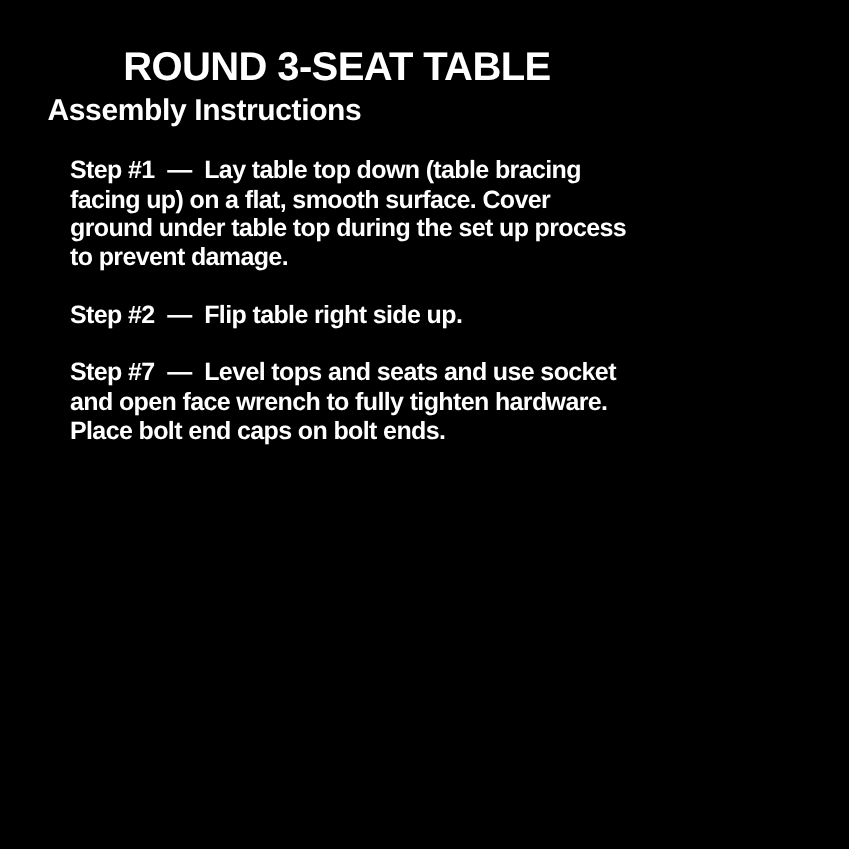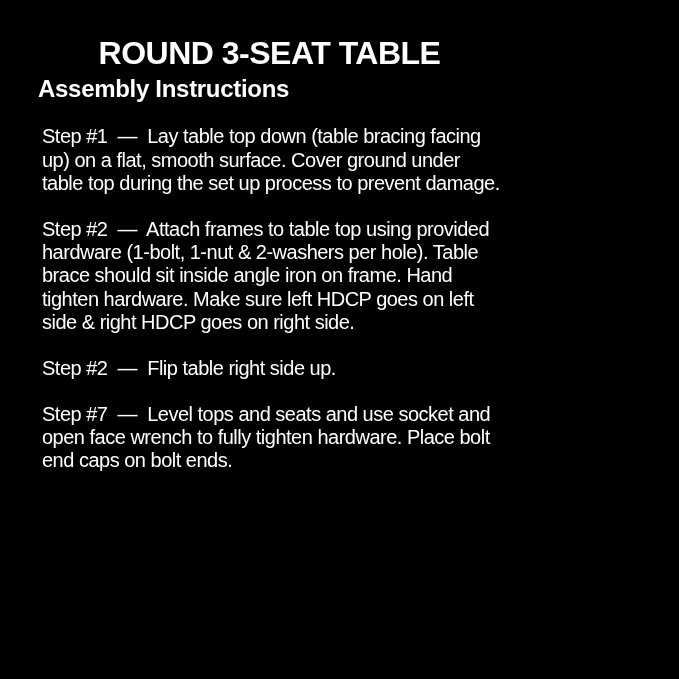--- a/index.html
+++ b/index.html
@@ -33,34 +33,33 @@
     margin: 2px 0 0 0;
     font-size: 24px;
     font-weight: 800;
     letter-spacing: -0.3px;
     line-height: 1.25;
   }
   .steps {
     margin-top: 21px;
   }
   .step {
-    margin: 0 0 23px 4px;
+    margin: 0 0 23px 18px;
     font-size: 20px;
-    font-weight: 400;
+    font-weight: 700;
     letter-spacing: -0.5px;
     line-height: 1.16;
     white-space: pre-wrap;
     text-align: left;
   }
 </style>
 </head>
 <body style="background: rgb(0, 0, 0);">
 
 <div class="page" style="color: rgb(255, 255, 255);">
   <h1 class="title">ROUND 3-SEAT TABLE</h1>
   <h2 class="subtitle">Assembly Instructions</h2>
   <div class="steps">
     <p class="step">Step #1  —  Lay table top down (table bracing facing up) on a flat, smooth surface. Cover ground under table top during the set up process to prevent damage.</p>
-    <p class="step">Step #2  —  Attach frames to table top using provided hardware (1-bolt, 1-nut &amp; 2-washers per hole). Table brace should sit inside angle iron on frame. Hand tighten hardware. Make sure left HDCP goes on left side &amp; right HDCP goes on right side.</p>
     <p class="step">Step #2  —  Flip table right side up.</p>
     <p class="step">Step #7  —  Level tops and seats and use socket and open face wrench to fully tighten hardware. Place bolt end caps on bolt ends.</p>
   </div>
 </div>
 
 </body></html>

